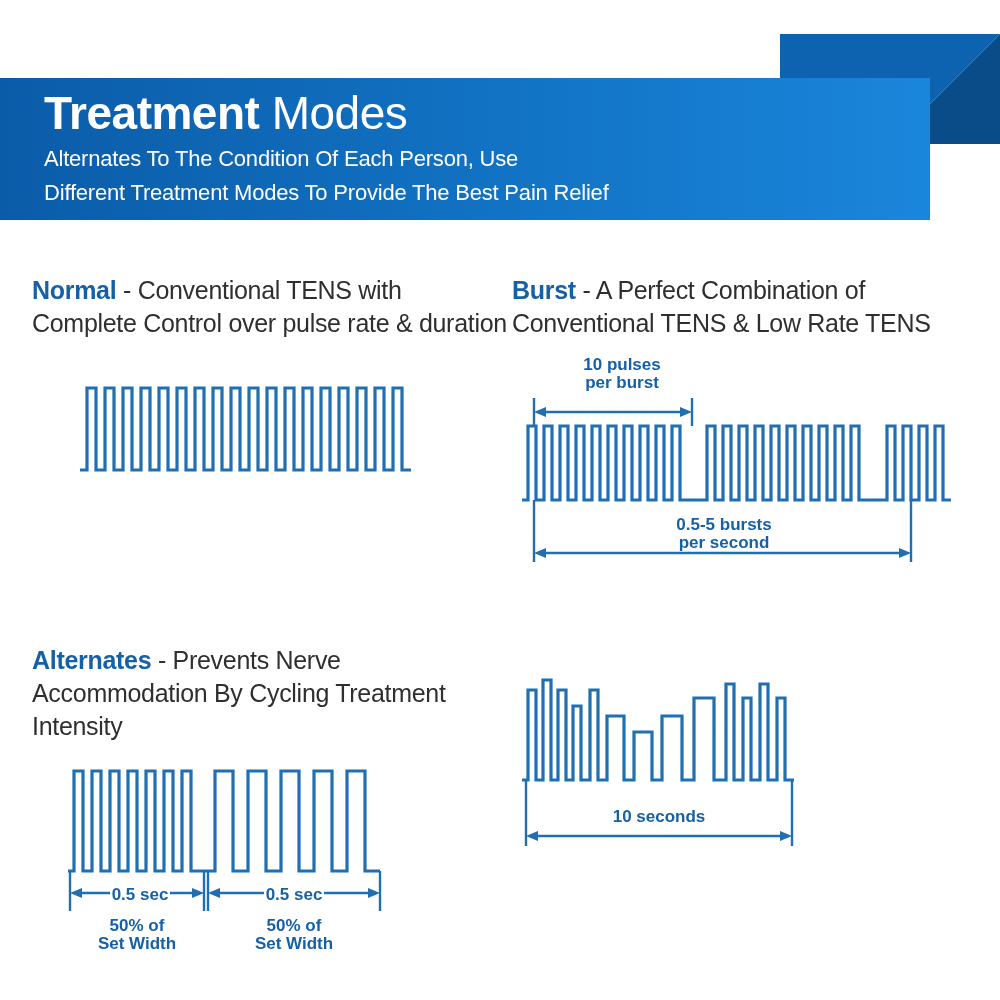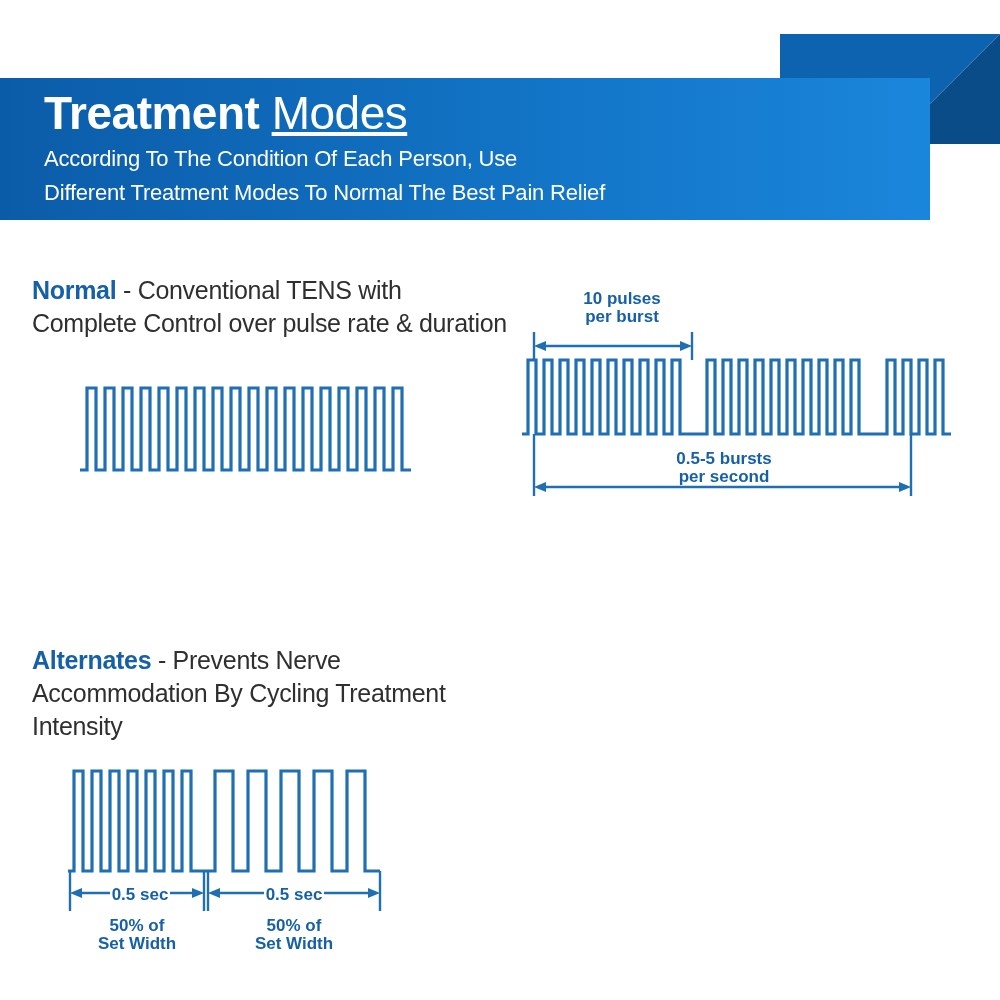--- a/index.html
+++ b/index.html
@@ -49,21 +49,20 @@
   .banner-title {
     font-size: 46px;
     line-height: 54px;
     letter-spacing: -0.5px;
   }
   .banner-title .bold {
     font-weight: bold;
   }
   .banner-title .light {
     font-weight: normal;
-    text-decoration: underline;
   }
   .banner-sub {
     font-size: 22px;
     line-height: 30px;
     font-weight: normal;
     margin-top: 4px;
     letter-spacing: -0.2px;
   }
 
   
@@ -116,22 +115,22 @@
   <svg class="banner-arrow" viewBox="0 0 220 200">
     <polygon points="0,0 220,0 110,110 0,110" fill="#0d63b0"></polygon>
     <polygon points="110,110 220,0 220,110" fill="#0a4c88"></polygon>
   </svg>
   <div class="banner-main"></div>
   <div class="banner-text">
     <div class="banner-title">
       <span class="bold">Treatment</span>
       <span class="light">Modes</span>
     </div>
-    <div class="banner-sub">According To The Condition Of Each Person, Use</div>
-    <div class="banner-sub">Different Treatment Modes To Normal The Best Pain Relief</div>
+    <div class="banner-sub">Alternates To The Condition Of Each Person, Use</div>
+    <div class="banner-sub">Different Treatment Modes To Provide The Best Pain Relief</div>
   </div>
 </div>
 
 <div class="grid">
 
   <div class="cell cell-tl">
     <div class="mode-desc">
       <span class="mode-name">Normal</span><span> - Conventional TENS with Complete Control over pulse rate &amp; duration</span>
     </div>
     <div class="wave-box">
@@ -154,20 +153,23 @@
                   307,120 307,38 316,38 316,120
                   325,120 325,38 334,38 334,120
                   343,120 343,38 352,38 352,120
                   361,120 361,38 370,38 370,120
                   379,120"></polyline>
       </svg>
     </div>
   </div>
 
   <div class="cell cell-tr">
+    <div class="mode-desc">
+      <span class="mode-name">Burst</span><span> - A Perfect Combination of Conventional TENS &amp; Low Rate TENS</span>
+    </div>
     <div class="wave-box">
       <svg width="470" height="240" viewBox="0 0 470 240">
 
         <text class="lbl" x="110" y="20">10 pulses</text>
         <text class="lbl" x="110" y="38">per burst</text>
 
         <g stroke="#1f6fb2" stroke-width="2.4" fill="none">
           <line x1="22" y1="48" x2="22" y2="76"></line>
           <line x1="180" y1="48" x2="180" y2="76"></line>
           <line x1="26" y1="62" x2="176" y2="62"></line>
@@ -262,15 +264,43 @@
 
         <text class="lbl" x="105" y="178">50% of</text>
         <text class="lbl" x="105" y="196">Set Width</text>
         <text class="lbl" x="262" y="178">50% of</text>
         <text class="lbl" x="262" y="196">Set Width</text>
       </svg>
     </div>
   </div>
 
   <div class="cell cell-br">
+    <div class="wave-box">
+      <svg width="400" height="230" viewBox="0 0 400 230">
+        <polyline fill="none" stroke="#1f6fb2" stroke-width="3.2" points="10,126 10,126
+                  16,126 16,36 24,36 24,126
+                  31,126 31,26 39,26 39,126
+                  46,126 46,36 54,36 54,126
+                  61,126 61,52 69,52 69,126
+                  78,126 78,36 86,36 86,126
+                  95,126 95,62 112,62 112,126
+                  122,126 122,78 140,78 140,126
+                  150,126 150,62 170,62 170,126
+                  182,126 182,44 202,44 202,126
+                  214,126 214,30 222,30 222,126
+                  231,126 231,44 239,44 239,126
+                  248,126 248,30 256,30 256,126
+                  265,126 265,44 273,44 273,126
+                  282,126"></polyline>
+
+        <g stroke="#1f6fb2" stroke-width="2.4" fill="none">
+          <line x1="14" y1="126" x2="14" y2="192"></line>
+          <line x1="280" y1="126" x2="280" y2="192"></line>
+          <line x1="18" y1="182" x2="276" y2="182"></line>
+          <polygon points="14,182 26,177 26,187" fill="#1f6fb2" stroke="none"></polygon>
+          <polygon points="280,182 268,177 268,187" fill="#1f6fb2" stroke="none"></polygon>
+        </g>
+        <text class="lbl" x="147" y="168">10 seconds</text>
+      </svg>
+    </div>
   </div>
 
 </div>
 
 </body></html>

